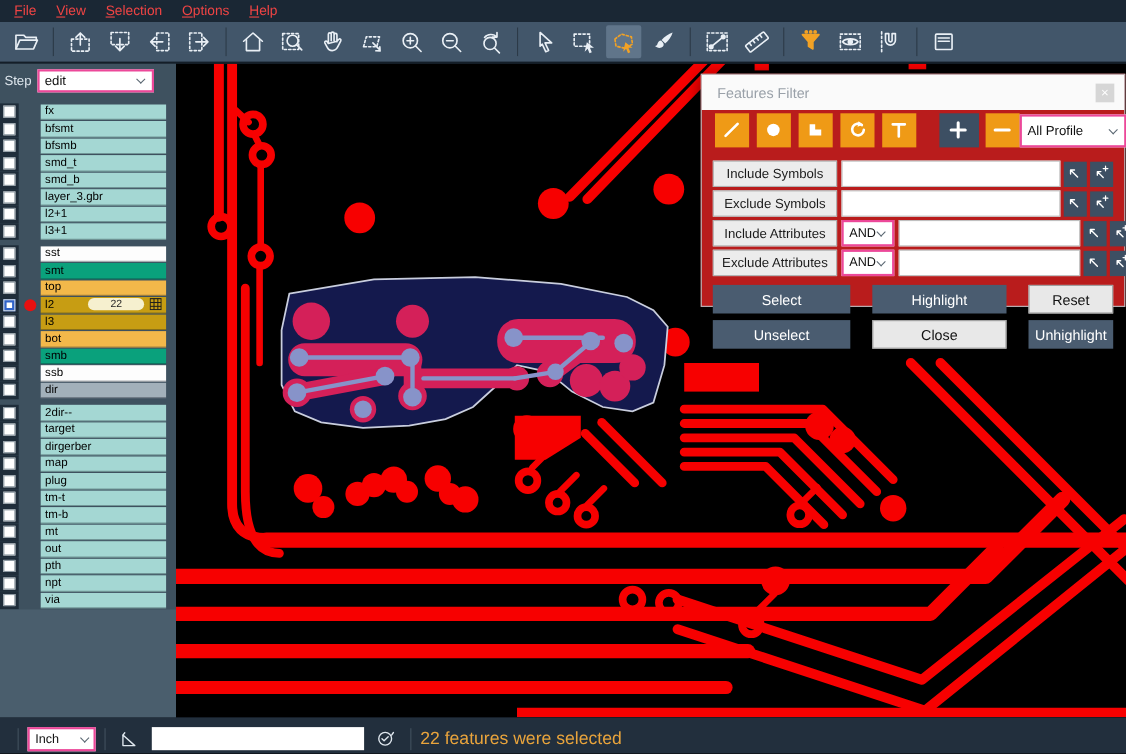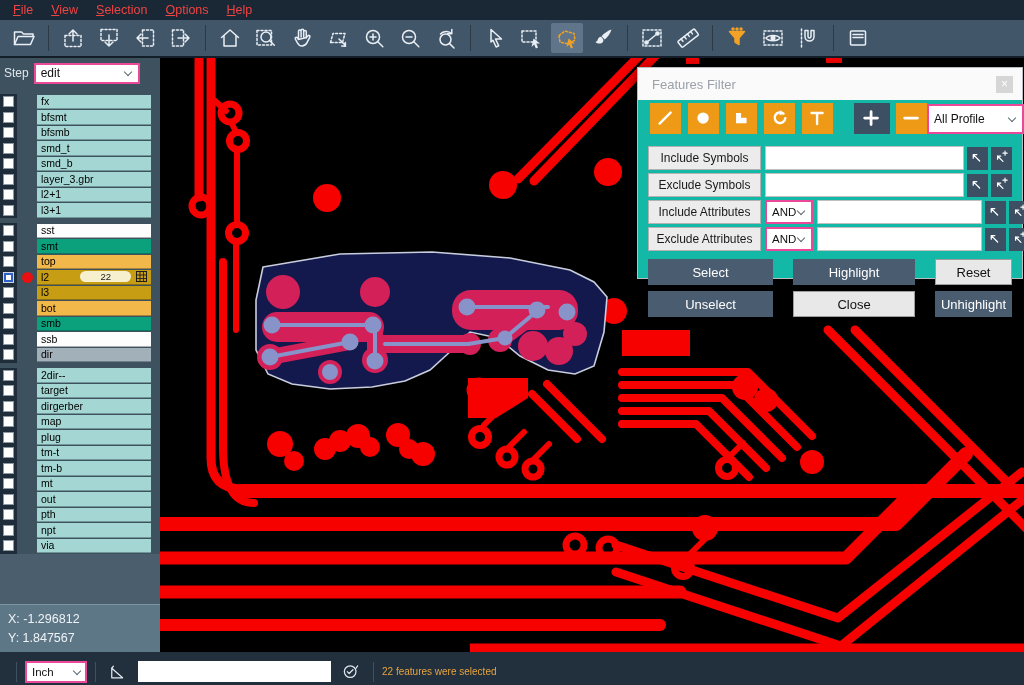--- a/index.html
+++ b/index.html
@@ -52,21 +52,21 @@
   .grp-sep { height:5px; }
   .sb-fill { flex:1; background:#4a5e6d; }
   .coords { height:48px; background:#5e7787; border-top:1px solid #7e95a4; color:#eef3f7;
             font-size:12.5px; padding:5px 0 0 8px; line-height:19px; }
 
   
   .canvas-area { position:relative; flex:1; background:#000; overflow:hidden; }
   .canvas-area > svg.art { position:absolute; left:0; top:0; }
 
   
-  .dialog { position:absolute; left:477px; top:9px; width:386px; height:212px; background:#14b8a6;
+  .dialog { position:absolute; left:477px; top:9px; width:386px; height:212px; background:#b91c1c;
             border:1px solid #b9bdc1; box-shadow:0 3px 14px rgba(0,0,0,.55); }
   .dlg-title { height:32px; background:#fafafa; display:flex; align-items:center; padding:0 9px 0 14px; }
   .dlg-title-text { color:#9aa1a9; font-size:13px; }
   .dlg-close { margin-left:auto; width:17px; height:17px; background:#d6d6d6; color:#fff;
                font-size:12px; display:flex; align-items:center; justify-content:center; }
   .dlg-tools { display:flex; align-items:center; padding:3px 12px 6px 12px; }
   .sq-btn { width:31px; height:31px; display:flex; align-items:center; justify-content:center; flex:none; }
   .sq-orange { background:#ef9a16; margin-right:7px; }
   .sq-navy { background:#3d4f63; }
   .dlg-profile { width:97px; height:30px; margin-left:auto; flex:none; }
@@ -86,21 +86,21 @@
   .act-light { background:#e8e8e8; color:#111; border-color:#9e9e9e; }
 
   
   .bottombar { height:39px; background:#222f3d; display:flex; align-items:center; padding:0 8px; }
   .bb-sep { width:1px; height:20px; background:#41505e; margin:0 8px; }
   .unit-sel { width:62px; height:22px; font-size:11.5px; }
   .unit-sel .chev { border-color:#5a6772; margin-right:5px; }
   .bb-ic { color:#dfe7ee; display:flex; margin:0 4px; }
   .cmd-in { width:193px; height:21px; background:#fff; border:none; margin-left:6px; font-size:12px;
             padding:0 5px; font-family:"Liberation Sans",sans-serif; }
-  .bb-msg { color:#e9a43c; font-size:10px; }
+  .bb-msg { color:#e9a43c; font-size:16px; }
 </style>
 </head>
 <body>
 
 <div class="menubar">
     <span class="mitem"><u>F</u>ile</span>
     <span class="mitem"><u>V</u>iew</span>
     <span class="mitem"><u>S</u>election</span>
     <span class="mitem"><u>O</u>ptions</span>
     <span class="mitem"><u>H</u>elp</span>
@@ -518,24 +518,20 @@
         </div>
         <div class="layer-row">
           <div class="cb-cell">
             <span class="cbx"></span>
           </div>
           <div class="dot-cell"></div>
           <div class="lname c-teal">via</div>
         </div>
       </div>
     <div class="sb-fill"></div>
-    <div class="coords">
-      <div>X: -1.296812</div>
-      <div>Y: 1.847567</div>
-    </div>
   </div>
 
   <div class="canvas-area">
     <svg class="art" width="864" height="594" viewBox="160 58 864 594">
 
       <g stroke="#f70000" fill="none" stroke-linecap="round" stroke-linejoin="round">
         <path d="M199 52 V197" stroke-width="9"></path>
         <path d="M211 52 V458 Q211 489 242 489" stroke-width="9"></path>
         <path d="M223 262 V447 Q223 503 254 503" stroke-width="8"></path>
         <path d="M214 100 L226 111" stroke-width="6"></path>

